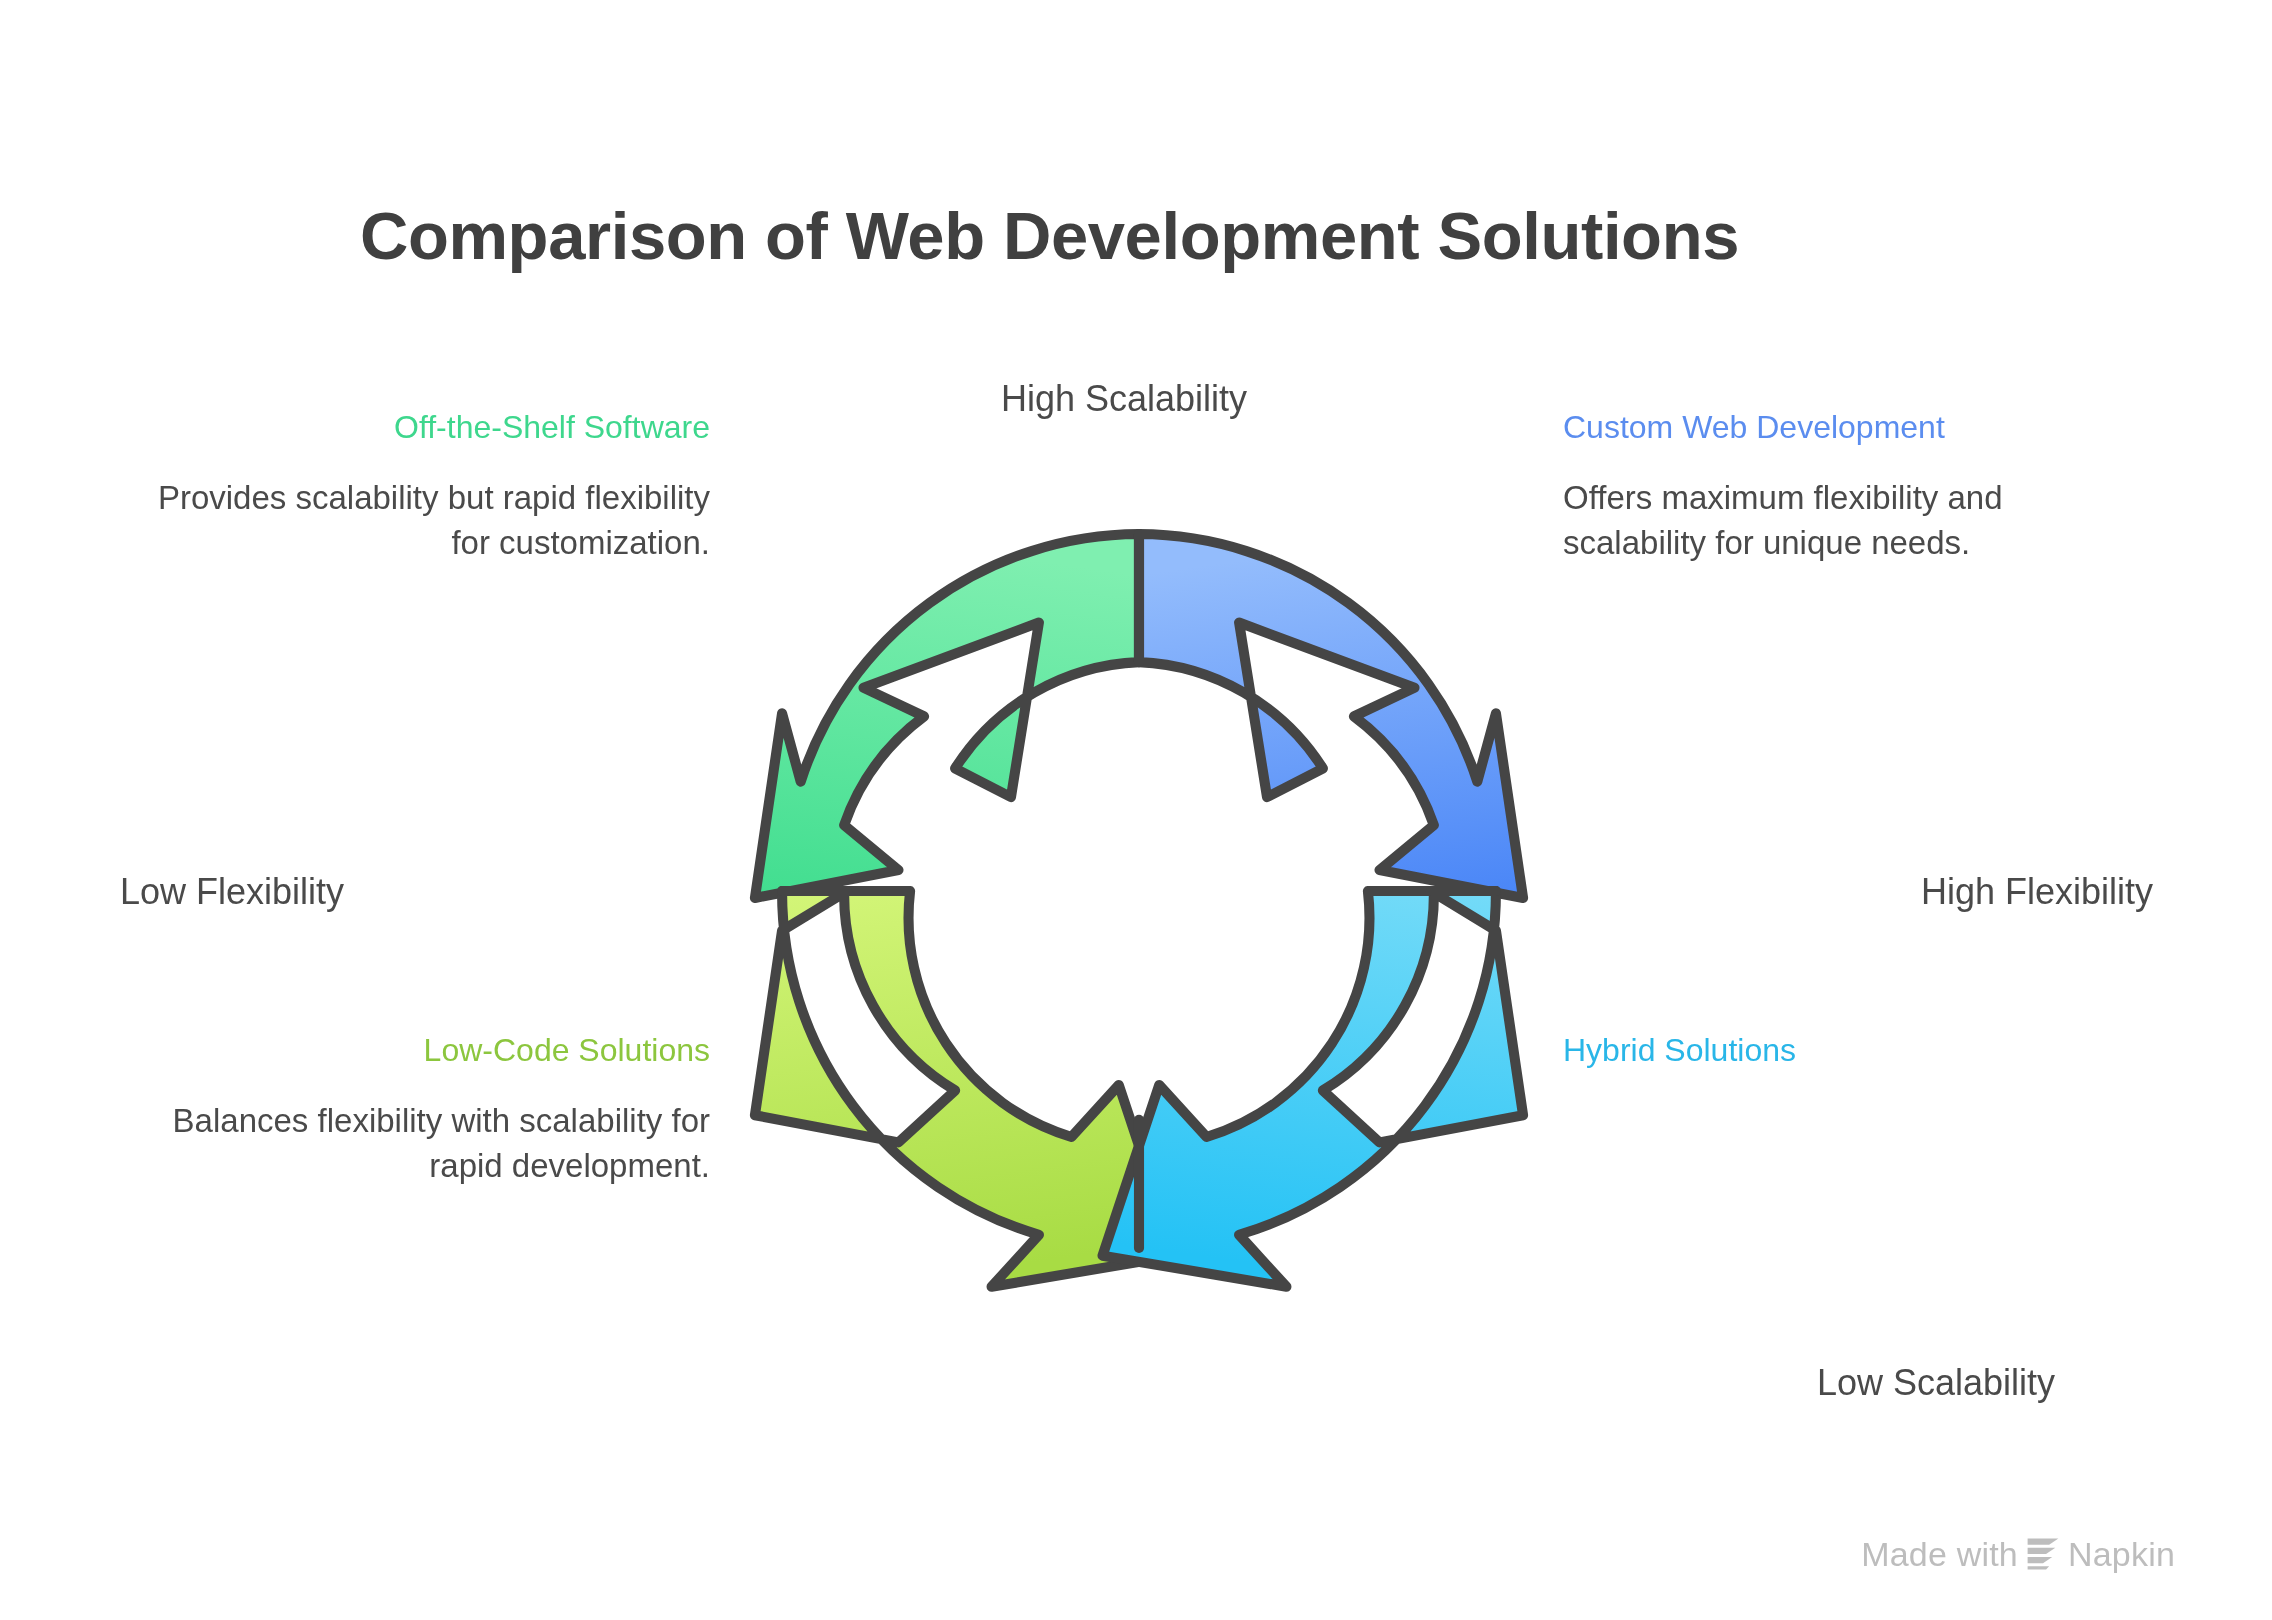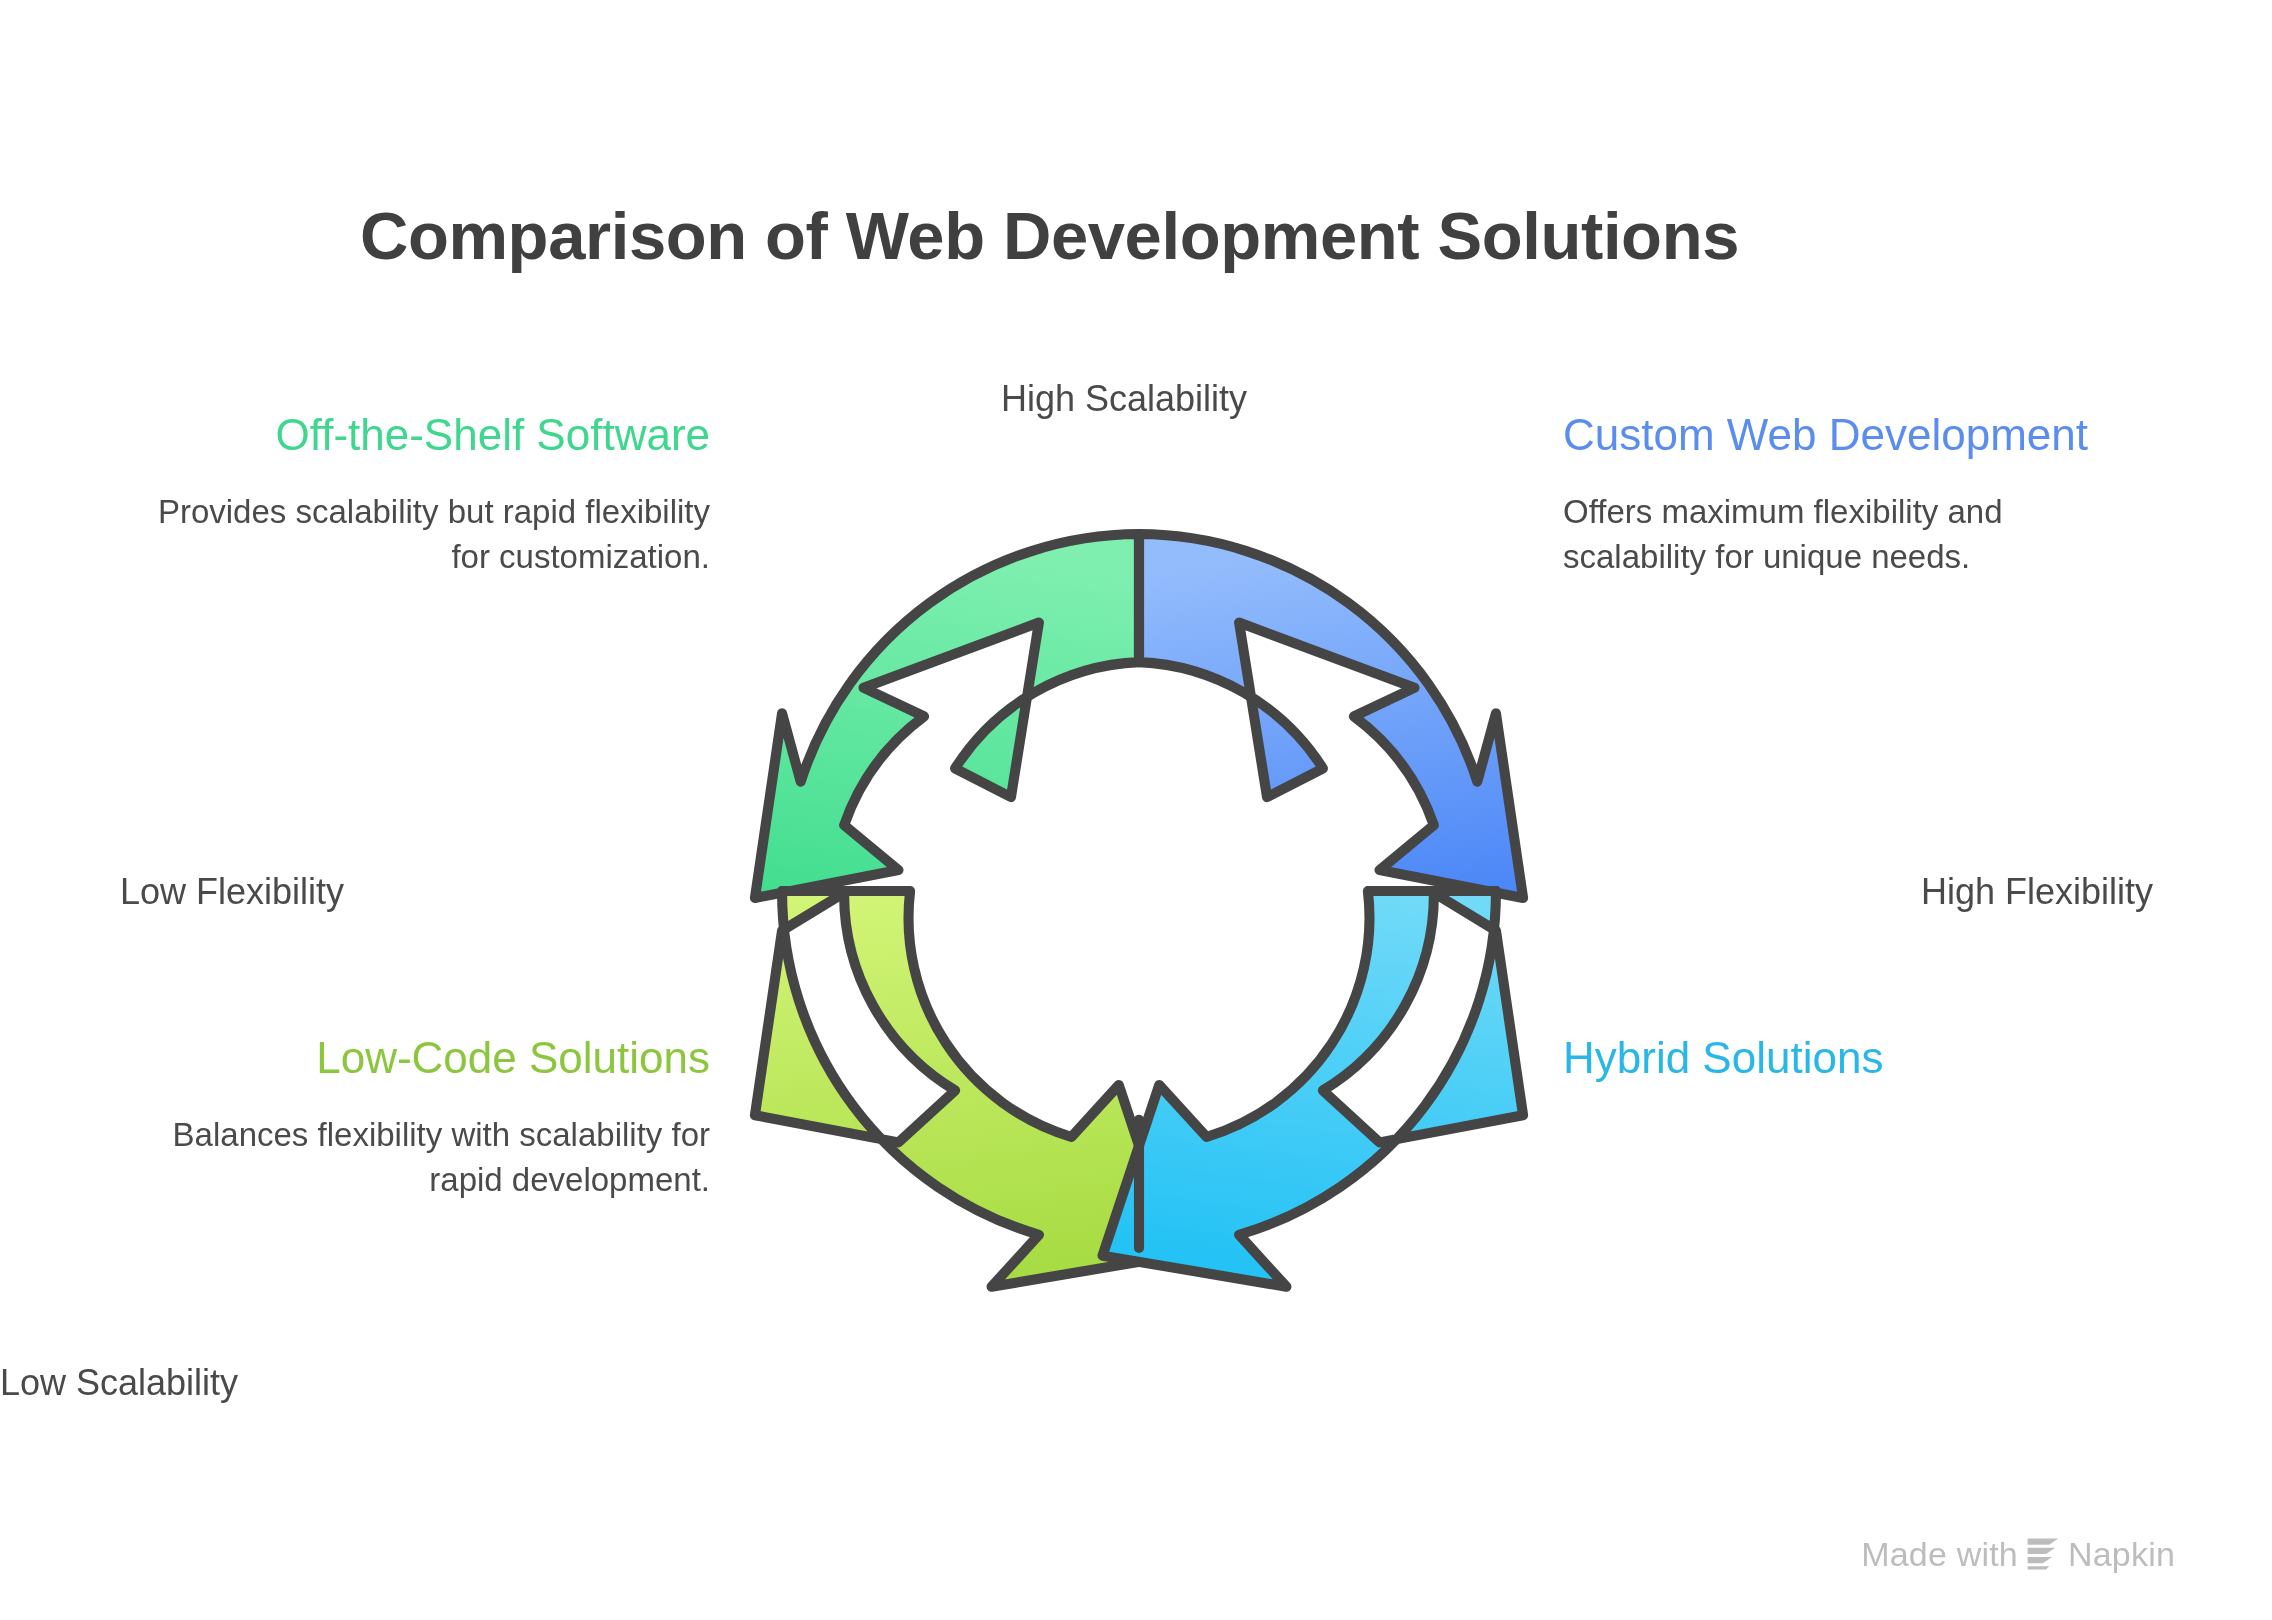--- a/index.html
+++ b/index.html
@@ -21,31 +21,31 @@
   }
 
   
   .axis-label{
     position:absolute;
     font-size:36px;
     color:#4a4a4a;
     white-space:nowrap;
   }
   #axis-high-scalability{ top:378px; left:0; width:2248px; text-align:center; }
-  #axis-low-scalability { top:1362px; left:0; width:2038px; text-align:left; }
+  #axis-low-scalability { top:1362px; left:17px; width:2038px; text-align:right; }
   #axis-low-flexibility { top:871px; left:120px; }
   #axis-high-flexibility{ top:871px; right:120px; }
 
   
   .quad{
     position:absolute;
     width:586px;
   }
   .quad-title{
-    font-size:44px;
+    font-size:32px;
     line-height:1.18;
     margin:0 0 29.5px 0;
     font-weight:normal;
   }
   .quad-desc{
     font-size:33px;
     line-height:1.36;
     color:#4a4a4a;
     margin:0;
   }

